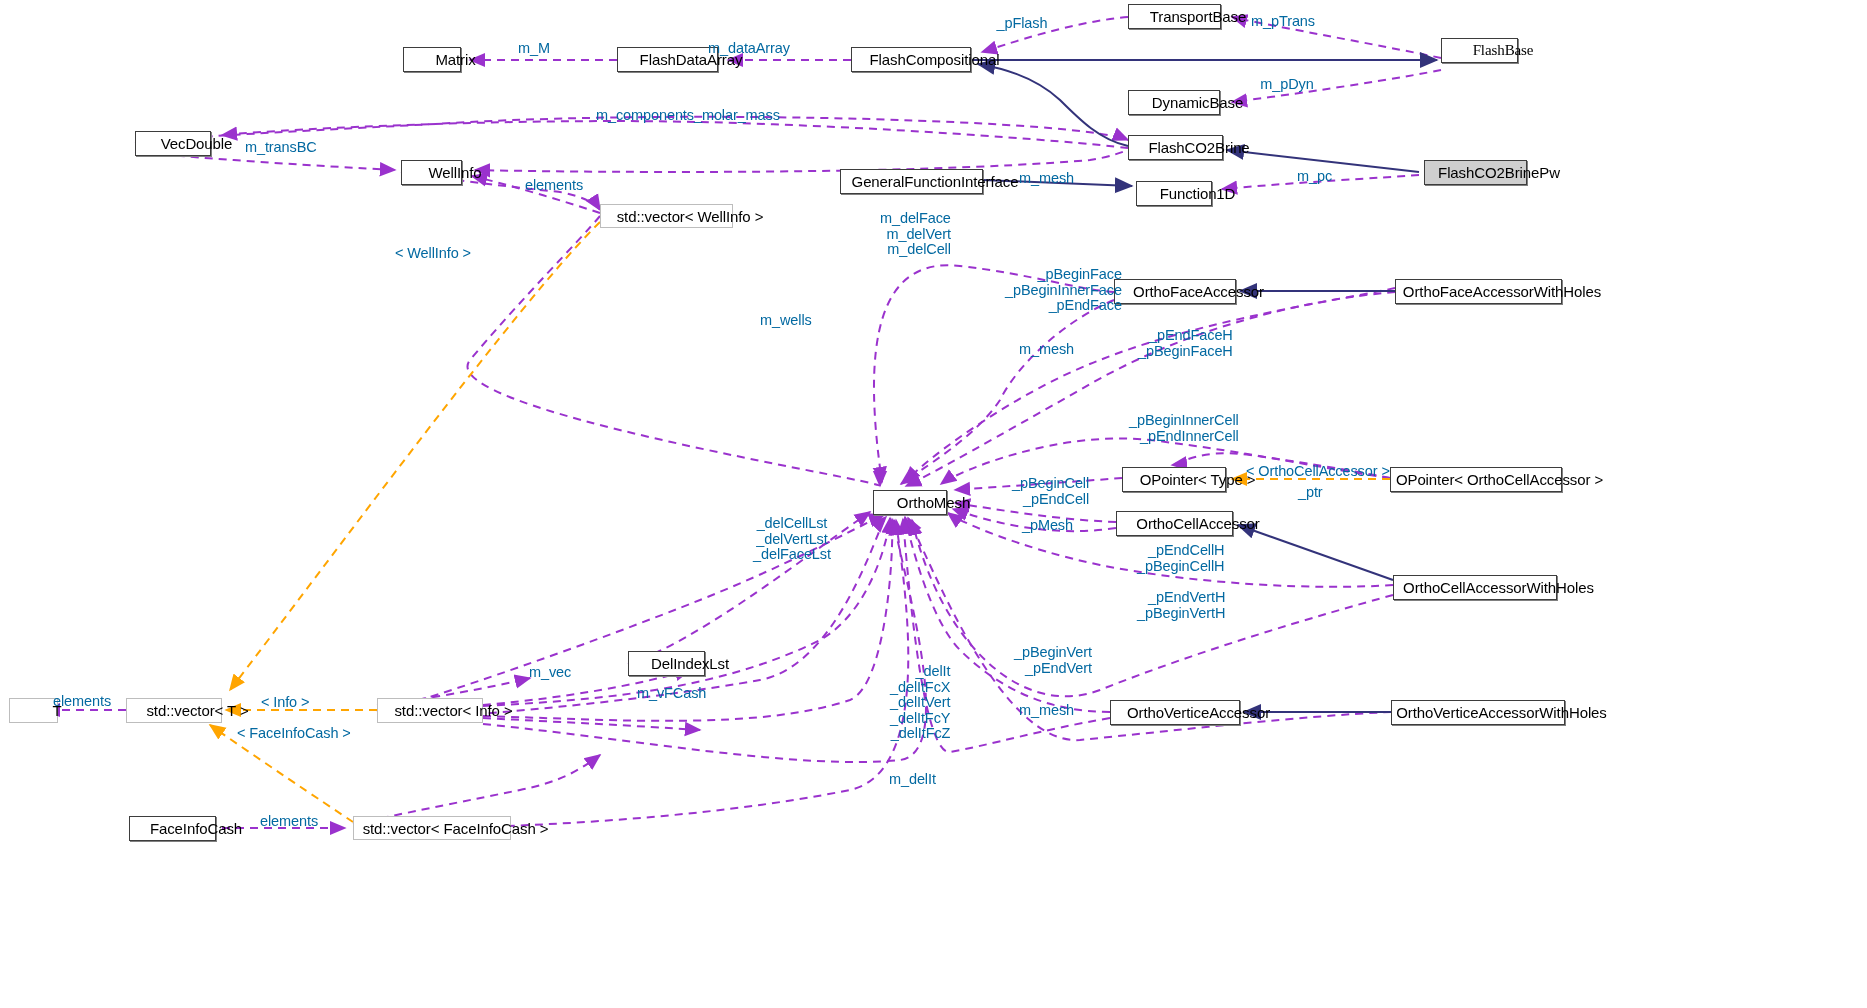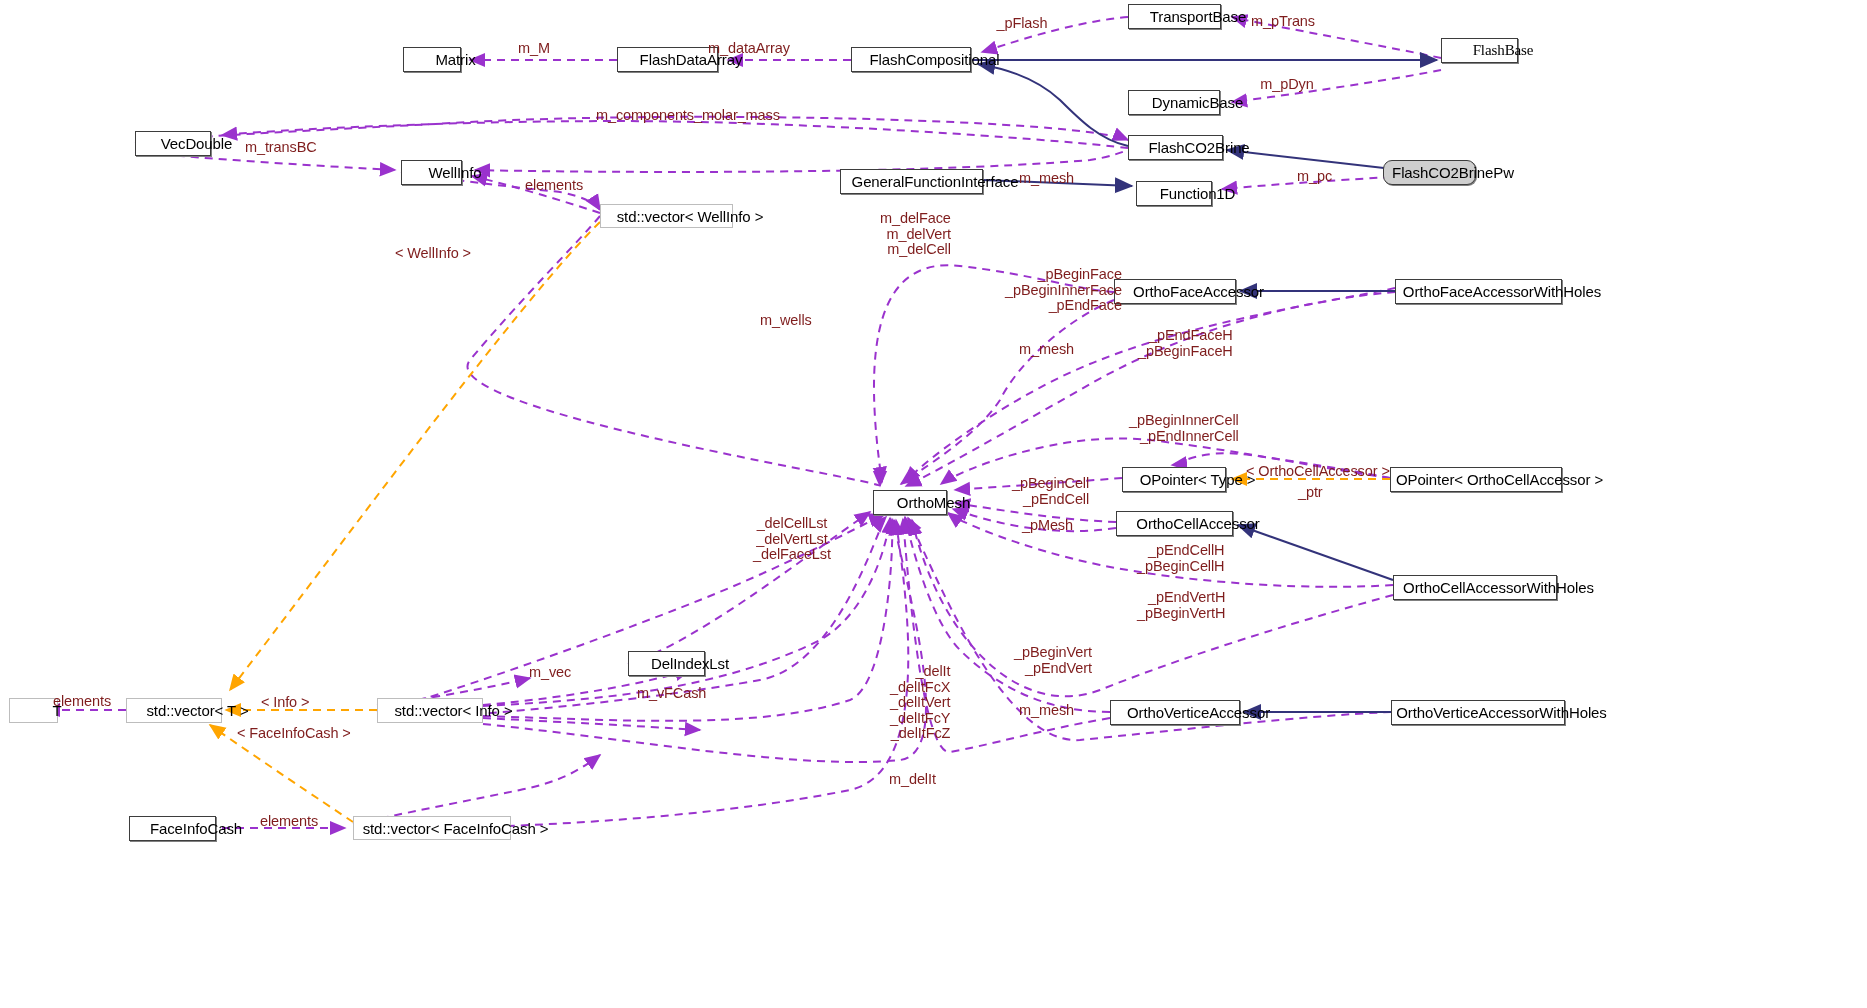--- a/index.html
+++ b/index.html
@@ -49,21 +49,21 @@
   }
   
   .node.focus {
     border: 1.5px solid #3d3d3d;
     background: #cfcfcf;
     box-shadow: 1px 1px 0 0 #808080;
   }
   .edge-label {
     position: absolute;
     font-size: 14.5px;
-    color: #7f1d1d;
+    color: #0369a1;
     white-space: nowrap;
     line-height: 16px;
     letter-spacing: -0.1px;
   }
   .edge-label.multi { line-height: 15.5px; }
 </style>
 </head>
 <body>
 
 <div id="diagram">
@@ -144,21 +144,21 @@
 
   <div>
       <div class="node cls" style="left: 403px; top: 47px; width: 58px; height: 25px;">Matrix</div>
       <div class="node cls" style="left: 617px; top: 47px; width: 101px; height: 25px;">FlashDataArray</div>
       <div class="node cls" style="left: 851px; top: 47px; width: 120px; height: 25px;">FlashCompositional</div>
       <div class="node cls" style="left: 1128px; top: 4px; width: 93px; height: 25px;">TransportBase</div>
       <div class="node cls" style="left: 1441px; top: 38px; width: 77px; height: 25px; font-family: Liberation Serif, serif;">FlashBase</div>
       <div class="node cls" style="left: 1128px; top: 90px; width: 92px; height: 25px;">DynamicBase</div>
       <div class="node cls" style="left: 135px; top: 131px; width: 76px; height: 25px;">VecDouble</div>
       <div class="node cls" style="left: 1128px; top: 135px; width: 95px; height: 25px;">FlashCO2Brine</div>
-      <div class="node focus" style="left: 1383px; top: 160px; width: 93px; height: 25px; border-radius: 9px;">FlashCO2BrinePw</div>
+      <div class="node focus" style="left: 1424px; top: 160px; width: 103px; height: 25px;">FlashCO2BrinePw</div>
       <div class="node cls" style="left: 401px; top: 160px; width: 61px; height: 25px;">WellInfo</div>
       <div class="node cls" style="left: 840px; top: 169px; width: 143px; height: 25px;">GeneralFunctionInterface</div>
       <div class="node cls" style="left: 1136px; top: 181px; width: 76px; height: 25px;">Function1D</div>
       <div class="node tmpl" style="left: 600px; top: 204px; width: 133px; height: 24px;">std::vector&lt; WellInfo &gt;</div>
       <div class="node cls" style="left: 1114px; top: 279px; width: 122px; height: 25px;">OrthoFaceAccessor</div>
       <div class="node cls" style="left: 1395px; top: 279px; width: 167px; height: 25px;">OrthoFaceAccessorWithHoles</div>
       <div class="node cls" style="left: 1122px; top: 467px; width: 104px; height: 25px;">OPointer&lt; Type &gt;</div>
       <div class="node cls" style="left: 1390px; top: 467px; width: 172px; height: 25px;">OPointer&lt; OrthoCellAccessor &gt;</div>
       <div class="node cls" style="left: 873px; top: 490px; width: 74px; height: 25px;">OrthoMesh</div>
       <div class="node cls" style="left: 1116px; top: 511px; width: 117px; height: 25px;">OrthoCellAccessor</div>

